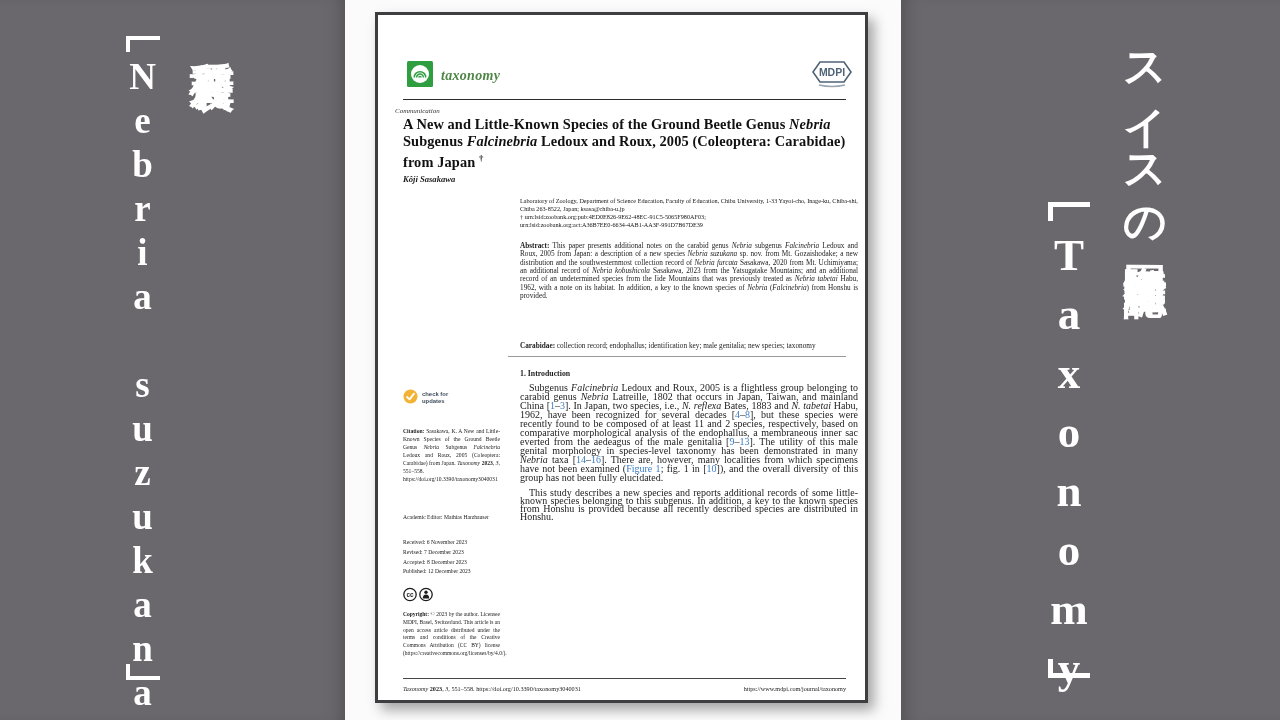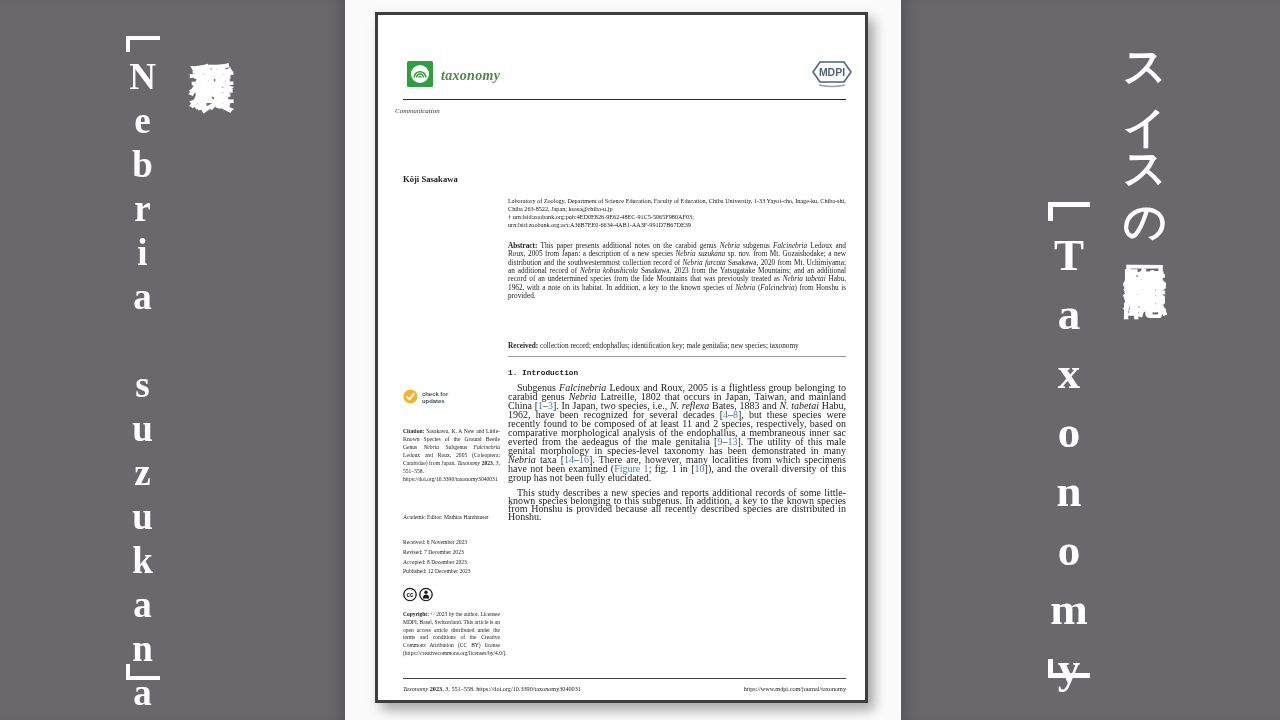--- a/index.html
+++ b/index.html
@@ -38,30 +38,30 @@
   #paper .abs { position: absolute; }
 
   
   #journal-logo-icon { left: 29px; top: 46px; width: 26px; height: 26px; }
   #journal-name { left: 63px; top: 53px; font-size: 14px; font-style: italic; font-weight: 700; color: #4f8547; letter-spacing: .3px; }
   #mdpi-logo { left: 433px; top: 45px; width: 42px; height: 28px; }
   #header-rule { left: 25px; top: 84px; width: 443px; height: 0; border-top: 1.6px solid #2b2b2b; }
 
   #article-type { left: 17px; top: 92px; font-size: 7px; font-style: italic; color: #333; }
   #paper-title { left: 25px; top: 101px; width: 444px; font-size: 14.4px; line-height: 17.2px; font-weight: 700; color: #111; letter-spacing: .1px; }
-  #author-name { left: 25px; top: 159px; font-size: 8.6px; font-weight: 700; }
+  #author-name { left: 25px; top: 159px; font-size: 8.6px; font-weight: 700; font-style: italic; }
 
-  .right-col { left: 130px; width: 338px; }
+  .right-col { left: 142px; width: 338px; }
   #affiliation { top: 182px; font-size: 6.2px; line-height: 8.1px; color: #151515; }
   #affiliation p { margin: 0; }
   #abstract { top: 227px; font-size: 7.25px; line-height: 8.35px; text-align: justify; }
   #keywords { top: 327px; font-size: 7.25px; line-height: 8.3px; text-align: justify; }
   #kw-divider { left: 130px; top: 341px; width: 338px; border-top: .8px solid #9a9a9a; }
 
-  #intro-heading { top: 354px; font-size: 7.8px; font-weight: 700; font-family: Liberation Mono, monospace; }
+  #intro-heading { top: 354px; font-size: 7.8px; font-weight: 700; }
   #intro-p1 { top: 368px; font-size: 10px; line-height: 9px; text-align: justify; text-indent: 9px; }
   #intro-p2 { top: 474px; font-size: 10px; line-height: 7.95px; text-align: justify; text-indent: 9px; }
 
   
   .side-col { left: 25px; width: 97px; }
   #check-badge { top: 374px; height: 18px; }
   #check-badge svg { float: left; margin-right: 4px; }
   #check-badge .cb-label { font-size: 5.9px; line-height: 6.6px; font-weight: 700; color: #3f4e5d; padding-top: 2px; font-family: "Liberation Sans", sans-serif; }
   #citation-block { top: 412px; font-size: 5.6px; line-height: 8px; text-align: justify; color: #222; }
   #academic-editor { top: 498px; font-size: 5.6px; line-height: 8px; color: #222; }
@@ -109,30 +109,31 @@
 
   <svg id="mdpi-logo" class="abs" viewBox="0 0 42 28">
     <polygon points="9,2 33,2 40,12 33,22 9,22 2,12" fill="none" stroke="#4e6378" stroke-width="1.6"></polygon>
     <text x="21" y="16" text-anchor="middle" font-size="10.5" font-weight="bold" fill="#4e6378" font-family="Liberation Sans, sans-serif">MDPI</text>
     <path d="M 8,25 Q 21,28 34,25" fill="none" stroke="#9aa4ae" stroke-width="1.4"></path>
   </svg>
 
   <div id="header-rule" class="abs"></div>
 
   <div id="article-type" class="abs">Communication</div>
+  <h1 id="paper-title" class="abs"><span>A New and Little-Known Species of the Ground Beetle Genus </span><span class="it">Nebria</span><span> Subgenus </span><span class="it">Falcinebria</span><span> Ledoux and Roux, 2005 (Coleoptera: Carabidae) from Japan </span><span class="sup">†</span></h1>
   <div id="author-name" class="abs">Kôji Sasakawa</div>
 
   <div id="affiliation" class="abs right-col">
     <p>Laboratory of Zoology, Department of Science Education, Faculty of Education, Chiba University, 1-33 Yayoi-cho, Inage-ku, Chiba-shi, Chiba 263-8522, Japan; ksasa@chiba-u.jp</p>
     <p>† urn:lsid:zoobank.org:pub:4ED0E826-9E62-48EC-91C5-5065F980AF03;</p>
     <p>urn:lsid:zoobank.org:act:A36B7EE0-6634-4AB1-AA3F-991D7B67DE39</p>
   </div>
 
   <div id="abstract" class="abs right-col"><span class="bd">Abstract: </span><span>This paper presents additional notes on the carabid genus </span><span class="it">Nebria</span><span> subgenus </span><span class="it">Falcinebria</span><span> Ledoux and Roux, 2005 from Japan: a description of a new species </span><span class="it">Nebria suzukana</span><span> sp. nov. from Mt. Gozaishodake; a new distribution and the southwesternmost collection record of </span><span class="it">Nebria furcata</span><span> Sasakawa, 2020 from Mt. Uchimiyama; an additional record of </span><span class="it">Nebria kobushicola</span><span> Sasakawa, 2023 from the Yatsugatake Mountains; and an additional record of an undetermined species from the Iide Mountains that was previously treated as </span><span class="it">Nebria tabetai</span><span> Habu, 1962, with a note on its habitat. In addition, a key to the known species of </span><span class="it">Nebria</span><span> (</span><span class="it">Falcinebria</span><span>) from Honshu is provided.</span></div>
-  <div id="keywords" class="abs right-col"><span class="bd">Received: </span><span>collection record; endophallus; identification key; male genitalia; new species; taxonomy</span></div>
+  <div id="keywords" class="abs right-col"><span class="bd">Carabidae: </span><span>collection record; endophallus; identification key; male genitalia; new species; taxonomy</span></div>
   <div id="kw-divider" class="abs"></div>
 
   <div id="intro-heading" class="abs right-col">1. Introduction</div>
   <div id="intro-p1" class="abs right-col"><span>Subgenus </span><span class="it">Falcinebria</span><span> Ledoux and Roux, 2005 is a flightless group belonging to carabid genus </span><span class="it">Nebria</span><span> Latreille, 1802 that occurs in Japan, Taiwan, and mainland China [</span><span class="lnk">1</span><span>–</span><span class="lnk">3</span><span>]. In Japan, two species, i.e., </span><span class="it">N. reflexa</span><span> Bates, 1883 and </span><span class="it">N. tabetai</span><span> Habu, 1962, have been recognized for several decades [</span><span class="lnk">4</span><span>–</span><span class="lnk">8</span><span>], but these species were recently found to be composed of at least 11 and 2 species, respectively, based on comparative morphological analysis of the endophallus, a membraneous inner sac everted from the aedeagus of the male genitalia [</span><span class="lnk">9</span><span>–</span><span class="lnk">13</span><span>]. The utility of this male genital morphology in species-level taxonomy has been demonstrated in many </span><span class="it">Nebria</span><span> taxa [</span><span class="lnk">14</span><span>–</span><span class="lnk">16</span><span>]. There are, however, many localities from which specimens have not been examined (</span><span class="lnk">Figure 1</span><span>; fig. 1 in [</span><span class="lnk">10</span><span>]), and the overall diversity of this group has not been fully elucidated.</span></div>
   <div id="intro-p2" class="abs right-col">This study describes a new species and reports additional records of some little-known species belonging to this subgenus. In addition, a key to the known species from Honshu is provided because all recently described species are distributed in Honshu.</div>
 
   <div id="check-badge" class="abs side-col">
     <svg width="15" height="15" viewBox="0 0 15 15">
       <circle cx="7.5" cy="7.5" r="7" fill="#f2b234"></circle>
       <polyline points="4,8 6.6,10.4 11,4.6" fill="none" stroke="#ffffff" stroke-width="1.8" stroke-linecap="round" stroke-linejoin="round"></polyline>

